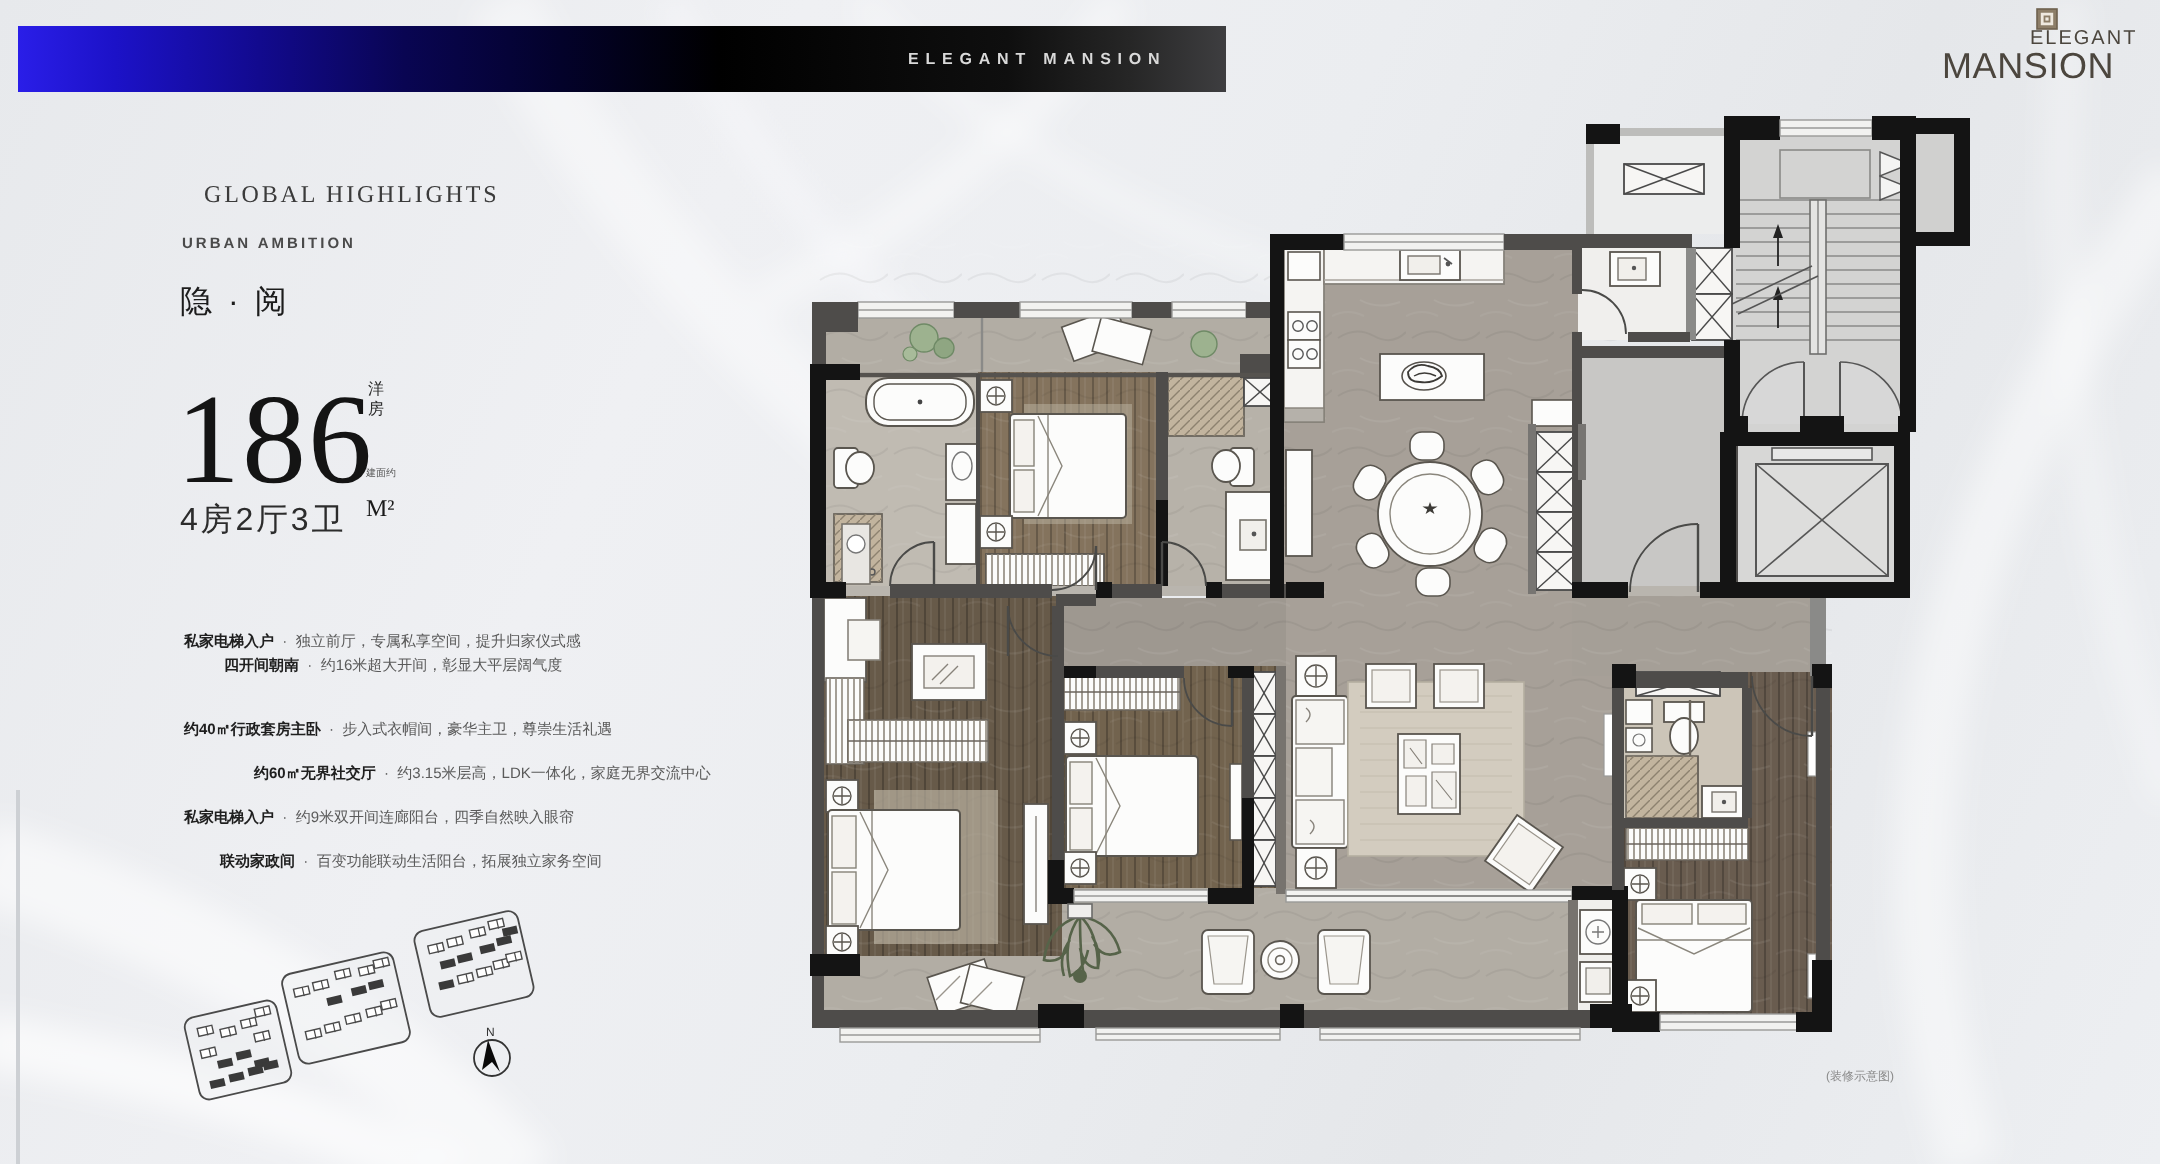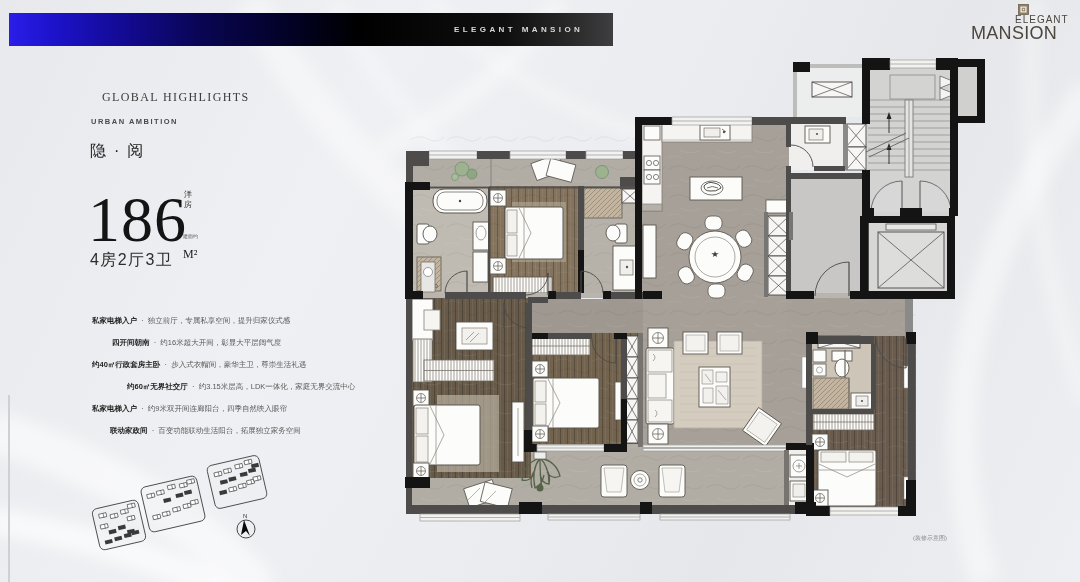--- a/index.html
+++ b/index.html
@@ -59,21 +59,21 @@
 <div class="abs" style="left:183px;top:219px;font-family:'Liberation Serif',serif;font-size:12px;color:#1a1a1a;margin-top:28px;">M²</div>
 
 <div class="abs" style="left:183px;top:233px;font-size:5px;color:#555;">建面约</div>
 
 <div class="abs" style="left:90px;top:250px;font-size:16px;letter-spacing:1.4px;color:#2c2c2c;">4房2厅3卫</div>
 
 <div class="abs" style="left:92px;top:316px;width:300px;font-size:7.5px;color:#5a5a5a;">
 
  <div class="abs" style="left:0;top:0;white-space:nowrap;"><b style="color:#1f1f1f">私家电梯入户</b>&nbsp;&nbsp;·&nbsp;&nbsp;独立前厅，专属私享空间，提升归家仪式感</div>
 
- <div class="abs" style="left:0;top:22px;white-space:nowrap;padding-left:20px;"><b style="color:#1f1f1f">四开间朝南</b>&nbsp;&nbsp;·&nbsp;&nbsp;约16米超大开间，彰显大平层阔气度</div>
+ <div class="abs" style="left:0;top:12px;white-space:nowrap;padding-left:20px;"><b style="color:#1f1f1f">四开间朝南</b>&nbsp;&nbsp;·&nbsp;&nbsp;约16米超大开间，彰显大平层阔气度</div>
 
  <div class="abs" style="left:0;top:44px;white-space:nowrap;"><b style="color:#1f1f1f">约40㎡行政套房主卧</b>&nbsp;&nbsp;·&nbsp;&nbsp;步入式衣帽间，豪华主卫，尊崇生活礼遇</div>
 
  <div class="abs" style="left:0;top:66px;white-space:nowrap;padding-left:35px;"><b style="color:#1f1f1f">约60㎡无界社交厅</b>&nbsp;&nbsp;·&nbsp;&nbsp;约3.15米层高，LDK一体化，家庭无界交流中心</div>
 
  <div class="abs" style="left:0;top:88px;white-space:nowrap;"><b style="color:#1f1f1f">私家电梯入户</b>&nbsp;&nbsp;·&nbsp;&nbsp;约9米双开间连廊阳台，四季自然映入眼帘</div>
 
  <div class="abs" style="left:0;top:110px;white-space:nowrap;padding-left:18px;"><b style="color:#1f1f1f">联动家政间</b>&nbsp;&nbsp;·&nbsp;&nbsp;百变功能联动生活阳台，拓展独立家务空间</div>
 </div>
 <svg class="abs" style="left:0;top:0" width="1080" height="582" viewBox="0 0 1080 582">

